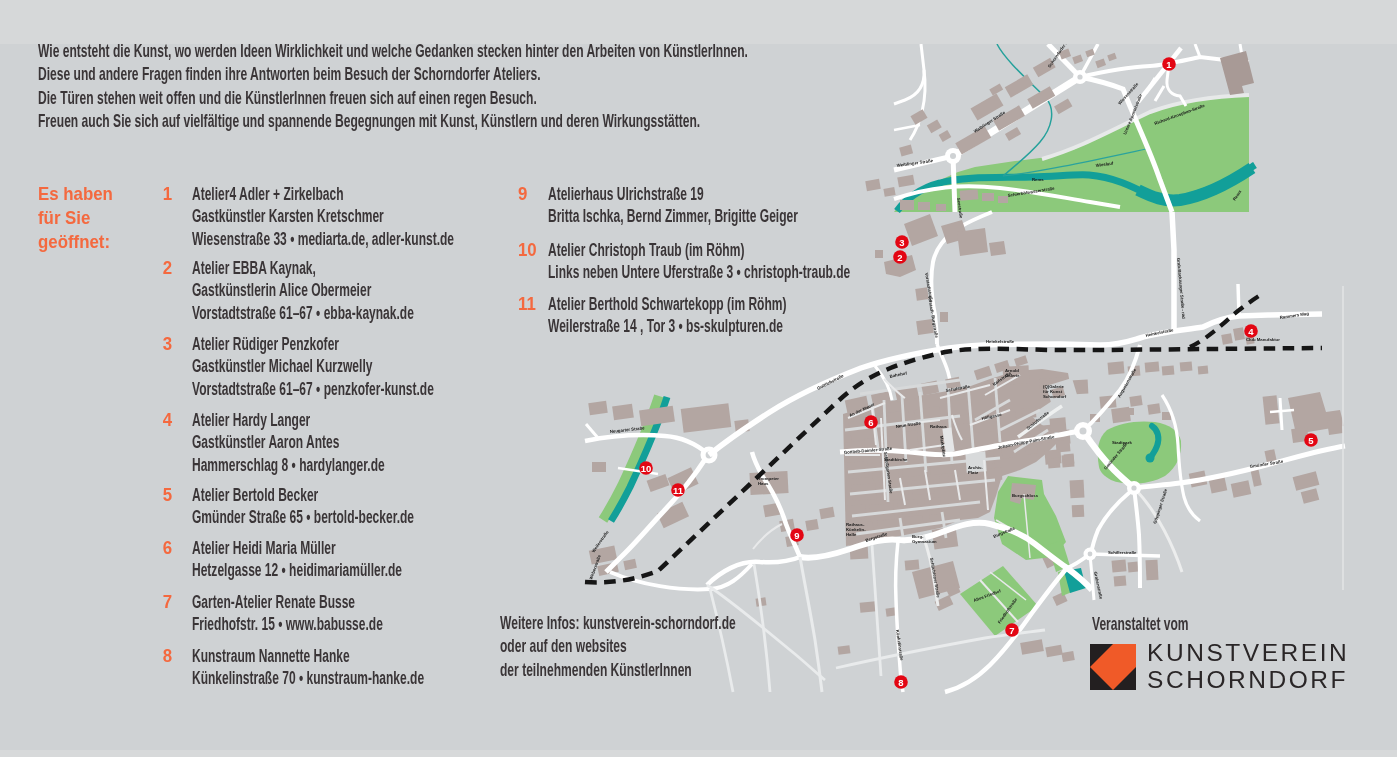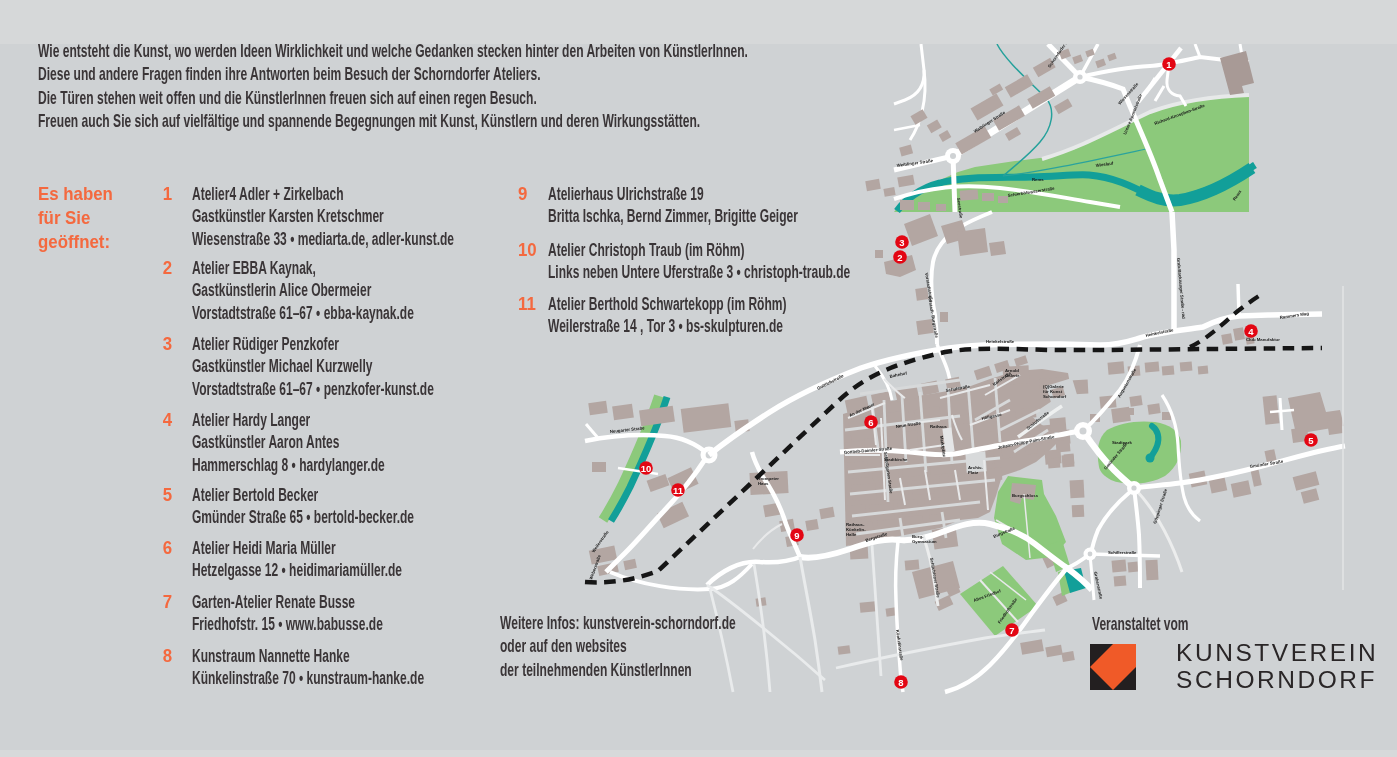--- a/index.html
+++ b/index.html
@@ -594,13 +594,13 @@
 der teilnehmenden KünstlerInnen
 </div>
 
 <div class="abs cond" style="left:1092px;top:613px;font-size:19px;transform:scaleX(0.635);">Veranstaltet vom</div>
 
 <svg class="abs" style="left:1090px;top:644px;" width="46" height="46" viewBox="0 0 46 46">
   <rect width="46" height="46" fill="#231f20"></rect>
   <polygon points="23,0 46,0 46,23 23,46 0,23" fill="#f05a28"></polygon>
 </svg>
 
-<div class="abs" style="left:1176px;top:639px;font-size:24.5px;letter-spacing:2.55px;color:#2a2627;line-height:27.2px;white-space:nowrap;">KUNSTVEREIN<br>SCHORNDORF</div>
+<div class="abs" style="left:1147px;top:639px;font-size:24.5px;letter-spacing:2.55px;color:#2a2627;line-height:27.2px;white-space:nowrap;">KUNSTVEREIN<br>SCHORNDORF</div>
 
 </body></html>

